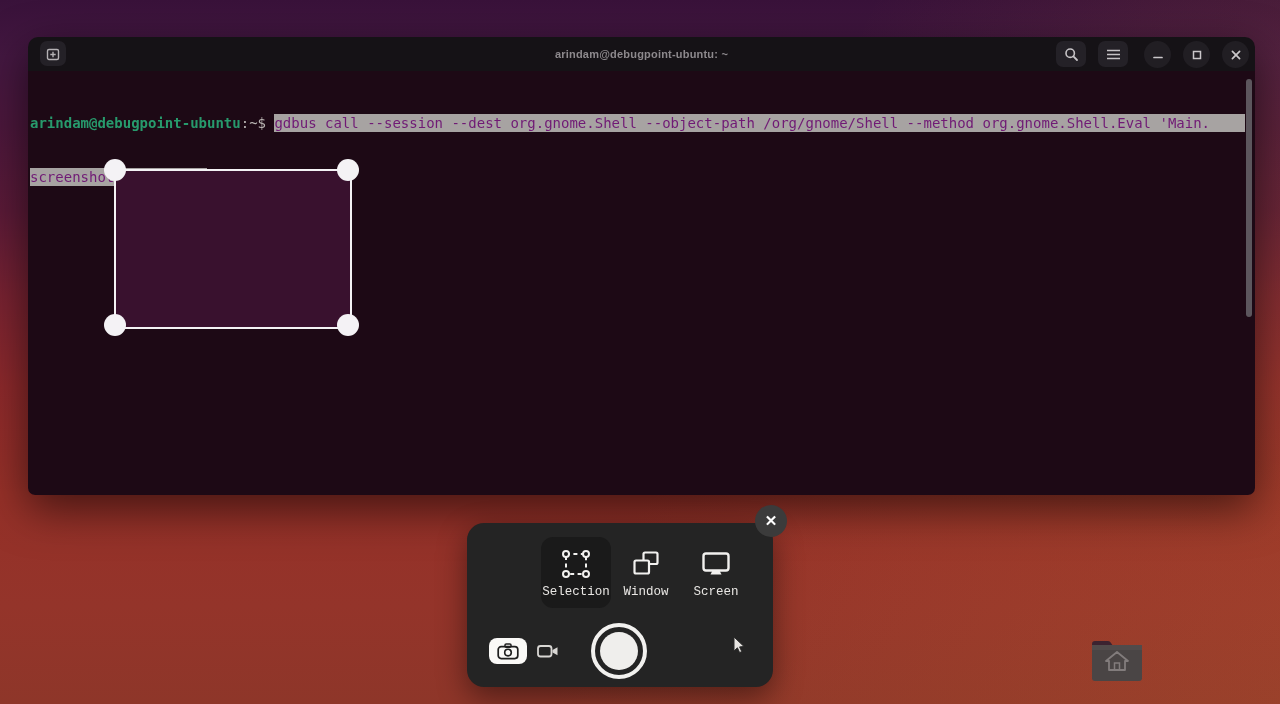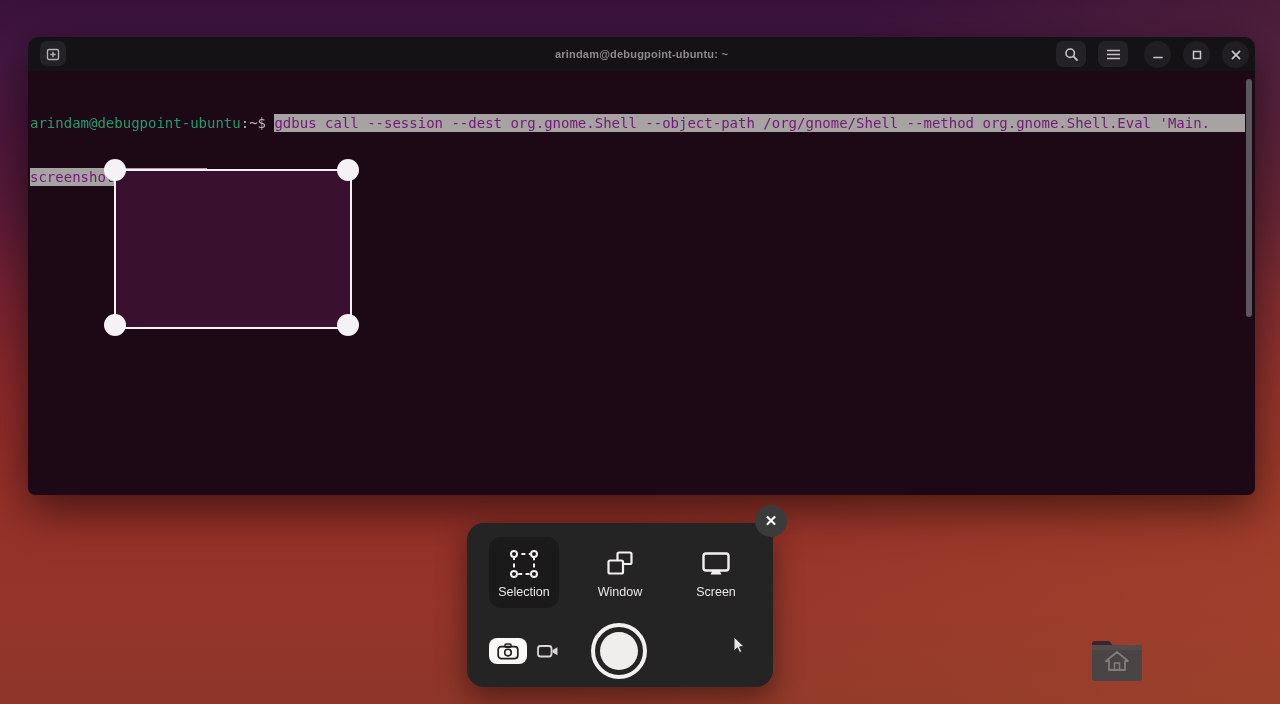--- a/index.html
+++ b/index.html
@@ -37,21 +37,21 @@
     position:absolute;left:0;right:0;top:0;height:34px;line-height:34px;text-align:center;
     color:#8d898d;font-size:11px;font-weight:700;letter-spacing:.2px;
   }
   .term-body{
     position:relative;height:424px;background:#1d0915;
     font-family:"DejaVu Sans Mono","Liberation Mono",monospace;
     font-size:14px;line-height:18px;padding:7px 10px 0 2px;box-sizing:border-box;
     white-space:pre;color:#b9b4b2;
   }
   .cmd-line1{display:flex;}
-  .prompt-user{color:#279a6c;font-weight:400;text-align:center;}
+  .prompt-user{color:#279a6c;font-weight:700;text-align:center;}
   .prompt-sym{color:#b9b4b2;}
   .sel-text{background:#a7a3a2;color:#701a75;}
   .cmd-line1 .sel-text{flex:1;}
   .line2-wrap .sel-text{flex:none;}
   .term-scrollbar{
     position:absolute;right:3px;top:8px;width:6px;height:238px;
     background:#67646a;border-radius:3px;opacity:.85;
   }
   
   .sel-rect{
@@ -71,21 +71,21 @@
     background:#242424;border-radius:17px;z-index:5;
     box-shadow:0 10px 30px rgba(0,0,0,.45);
   }
   .panel-close{
     position:absolute;left:755px;top:505px;width:32px;height:32px;border-radius:50%;
     background:#3b3b3b;color:#ffffff;z-index:6;
     display:flex;align-items:center;justify-content:center;
     font-size:15px;font-weight:700;cursor:default;
   }
   .modes-row{
-    position:absolute;left:22px;top:14px;width:262px;display:flex;justify-content:space-between;
+    position:absolute;left:22px;top:14px;width:262px;display:flex;justify-content:flex-end;font-family:Liberation Mono, monospace;
   }
   .mode-btn{
     width:70px;height:71px;border-radius:12px;display:flex;flex-direction:column;
     align-items:center;justify-content:center;gap:3px;cursor:default;
   }
   .mode-btn.selected{background:#1a1a1a;}
   .mode-label{color:#e9e7e4;font-size:12.5px;}
   .toggle-row{position:absolute;left:0;top:0;width:100%;height:100%;}
   .photo-pill{
     position:absolute;left:22px;top:115px;width:38px;height:26px;border-radius:8px;

